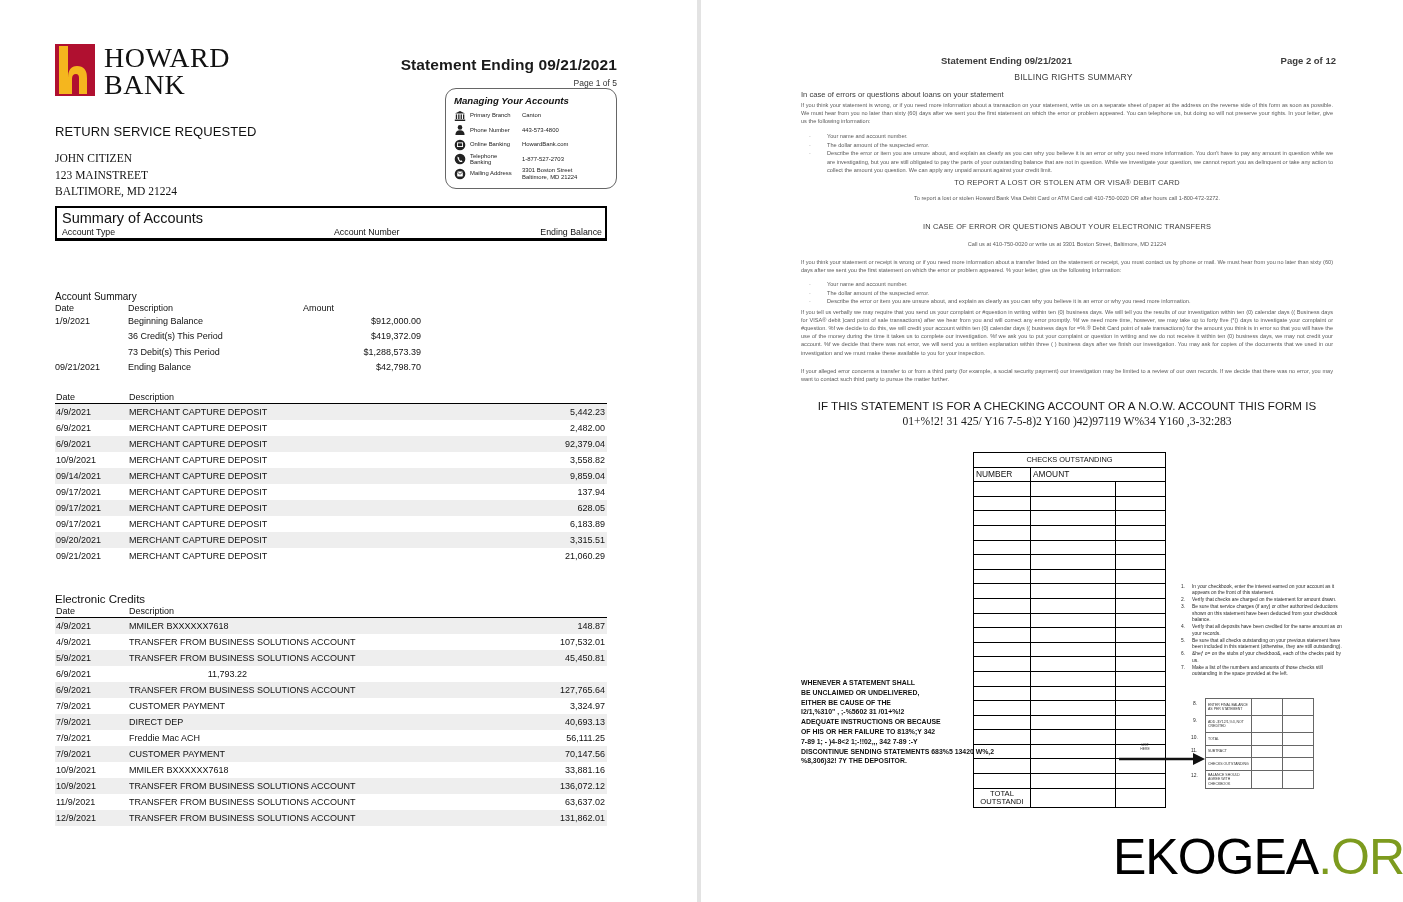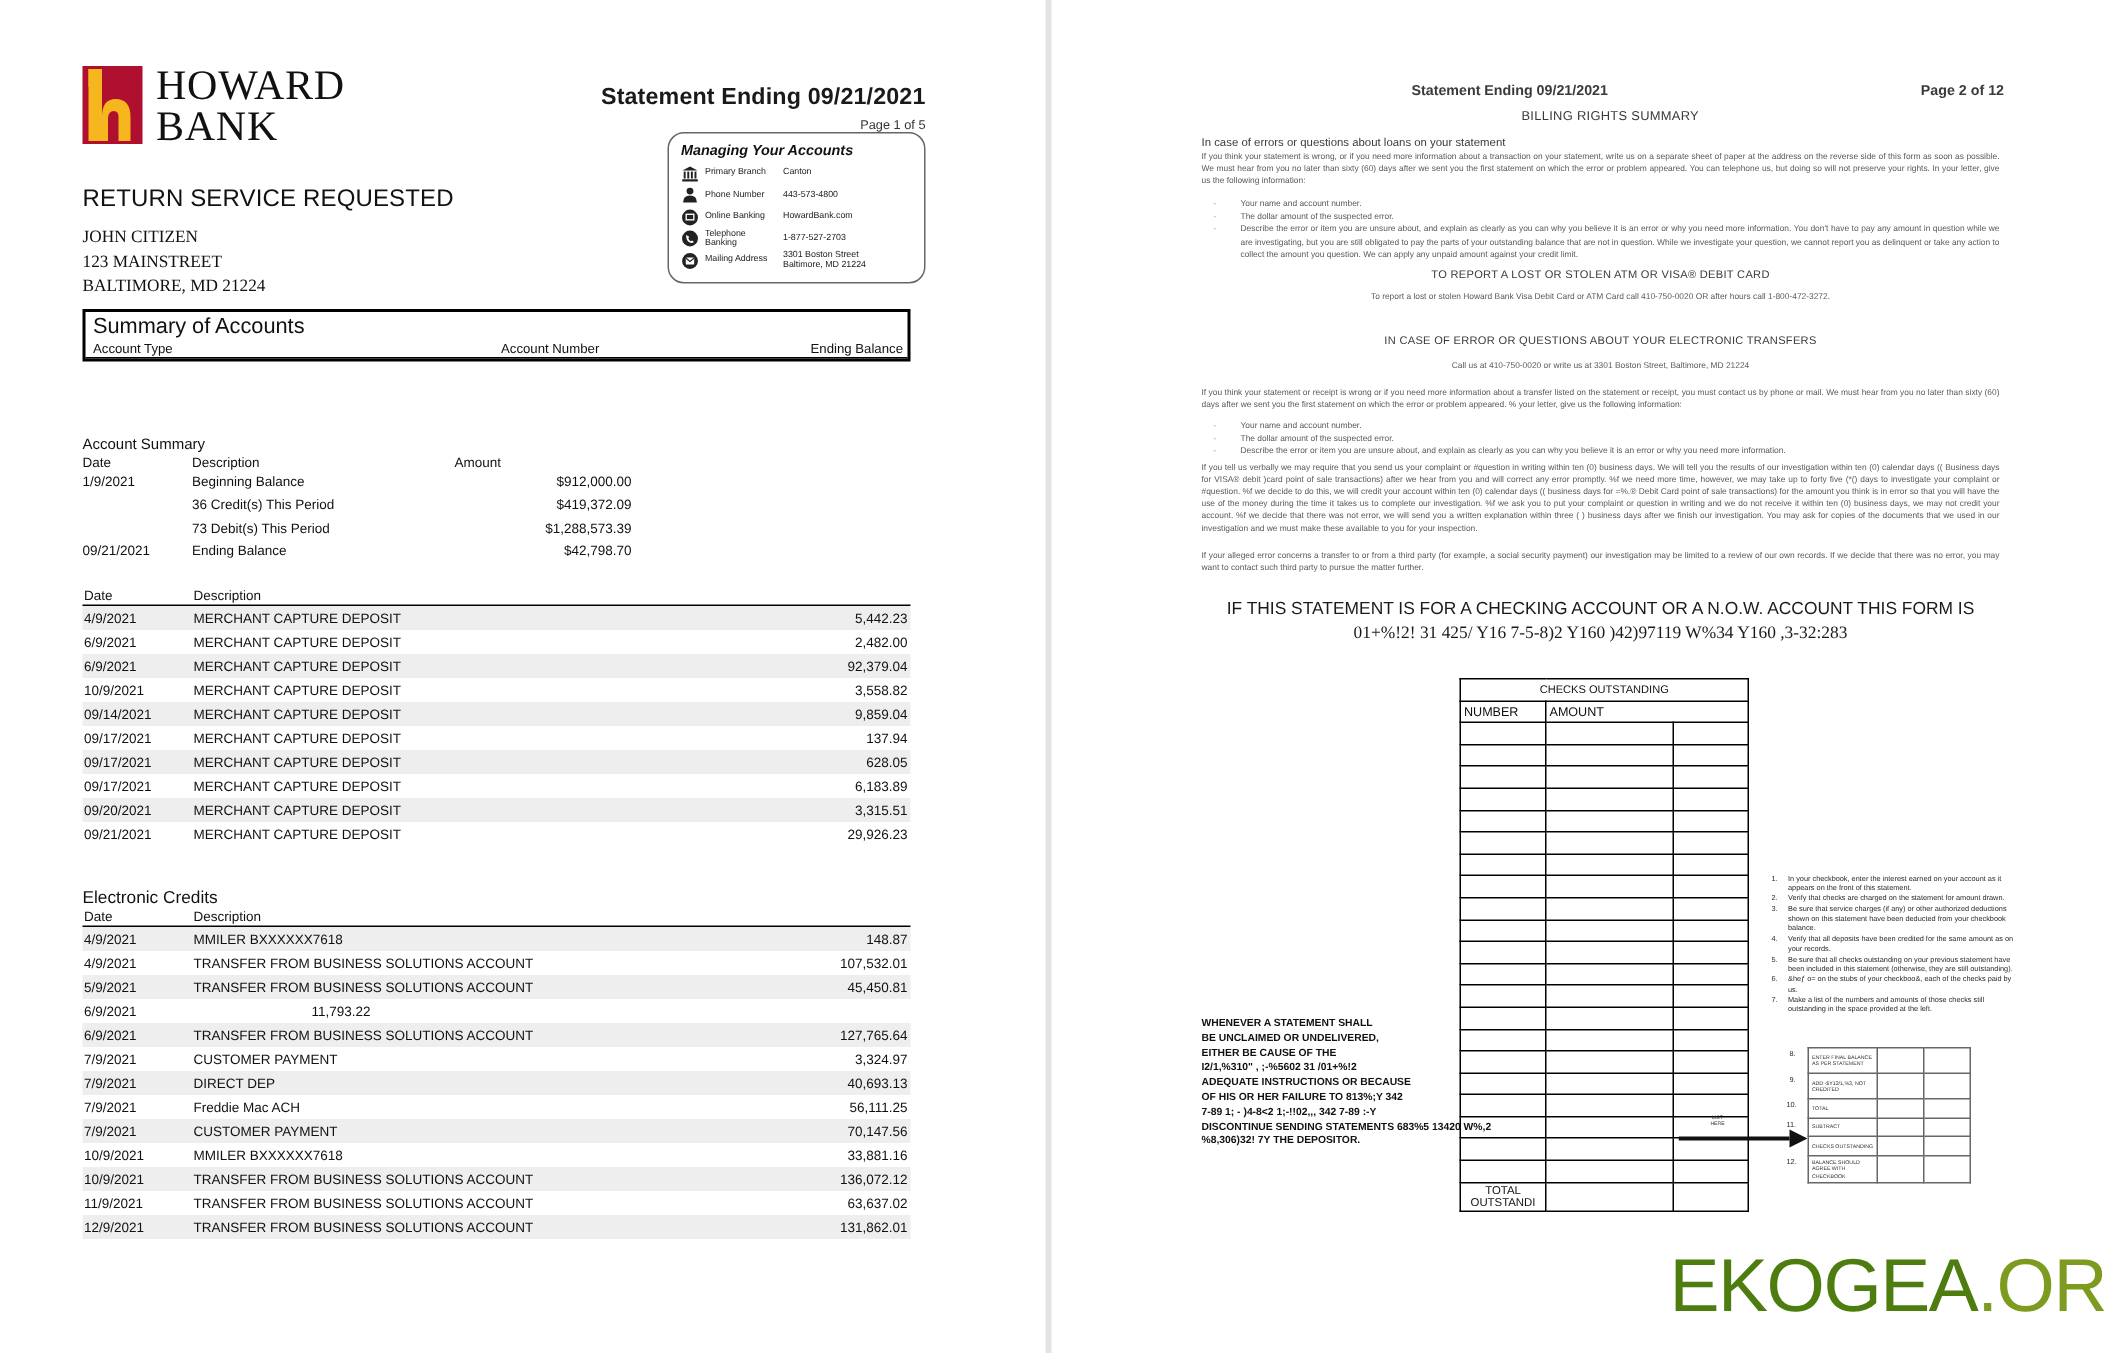--- a/index.html
+++ b/index.html
@@ -42,21 +42,21 @@
     position:absolute; right:0; top:50px; width:172px;
     border:1px solid #666; border-radius:11px; padding:5px 7px 6px 7px;
     background:#fff;
   }
   .mya-title { font-size:9.6px; font-weight:bold; font-style:italic; color:#111; margin:1px 0 3px 1px; }
   .mya-row { display:flex; align-items:center; margin-bottom:1.5px; min-height:13px; }
   .mya-ico { width:13px; height:13px; flex:none; margin-right:4px; display:flex; align-items:center; justify-content:center; }
   .mya-lbl { font-size:5.9px; color:#222; width:52px; flex:none; line-height:1.15; }
   .mya-val { font-size:5.9px; color:#222; line-height:1.15; }
 
-  .ret-svc { position:absolute; left:0; top:86px; font-size:16px; color:#111; letter-spacing:0.1px; }
+  .ret-svc { position:absolute; left:0; top:86px; font-size:13px; color:#111; letter-spacing:0.1px; }
   .addr { position:absolute; left:0; top:112px; font-family:"Liberation Serif", serif; font-size:11.5px; color:#111; line-height:1.45; }
 
   
   .soa {
     position:absolute; left:0; top:168px; width:552px;
     border:2.5px solid #000; background:#fff;
   }
   .soa-title { font-size:14.5px; color:#111; padding:2px 5px 1px 5px; }
   .soa-hdr { display:flex; font-size:8.8px; color:#111; padding:0 3px 1px 5px; border-bottom:1.5px solid #000;}
   .soa-row { display:flex; font-size:8.8px; color:#111; padding:2px 3px 2px 5px; }
@@ -132,21 +132,21 @@
   .rec-tbl { border-collapse:collapse; }
   .rec-tbl td { border:0.9px solid #666; padding:0; }
   .rec-lbl { width:46px; font-size:3.5px; color:#333; line-height:1.2; padding:1px 2px !important; }
   .rec-b1 { width:31px; }
   .rec-b2 { width:31px; }
   .rec-num { position:absolute; font-size:4.9px; color:#2a2a2a; }
   .rec-arrow { position:absolute; }
   .rec-arrow-lbl { position:absolute; font-size:3.4px; color:#333; line-height:1.1; text-align:center;}
 
   .wm { position:absolute; left:1113px; top:828px; font-size:50px; letter-spacing:-1px; }
-  .wm .a { color:#4d7c0f; }
+  .wm .a { color:#000000; }
   .wm .b { color:#7d9b1e; }
 </style>
 </head>
 <body>
 
 <div class="page-divider"></div>
 
 <div class="page-left">
   <div class="lp-inner">
 
@@ -329,21 +329,21 @@
             <span class="td-amt">6,183.89</span>
           </div>
           <div class="tr alt">
             <span class="td-date">09/20/2021</span>
             <span class="td-desc">MERCHANT CAPTURE DEPOSIT</span>
             <span class="td-amt">3,315.51</span>
           </div>
           <div class="tr">
             <span class="td-date">09/21/2021</span>
             <span class="td-desc">MERCHANT CAPTURE DEPOSIT</span>
-            <span class="td-amt">29,926.23</span>
+            <span class="td-amt">21,060.29</span>
           </div>
         </div>
     </div>
 
     <div class="tbl-wrap" style="top:555px;">
       <div class="tbl-name">Electronic Credits</div>
       <div class="tbl-hd">
         <span class="td-date">Date</span>
         <span class="td-desc">Description</span>
         <span class="td-amt"></span>

